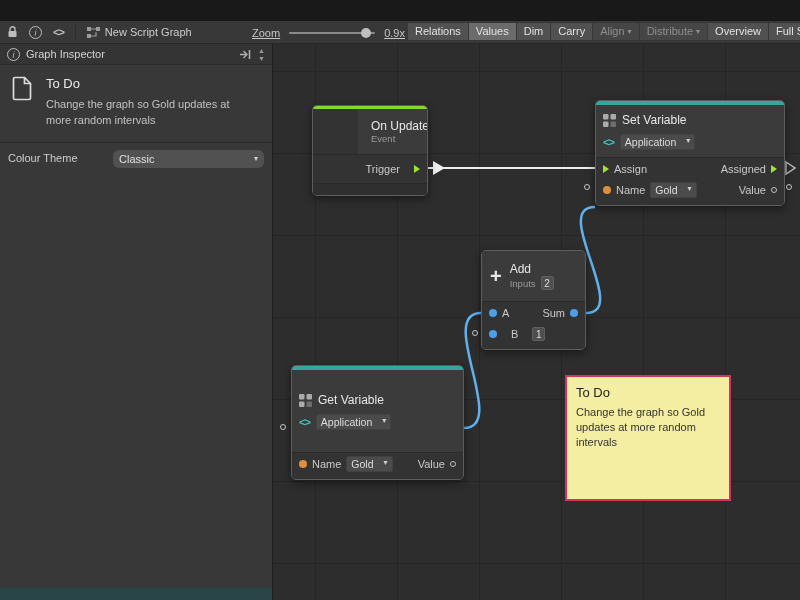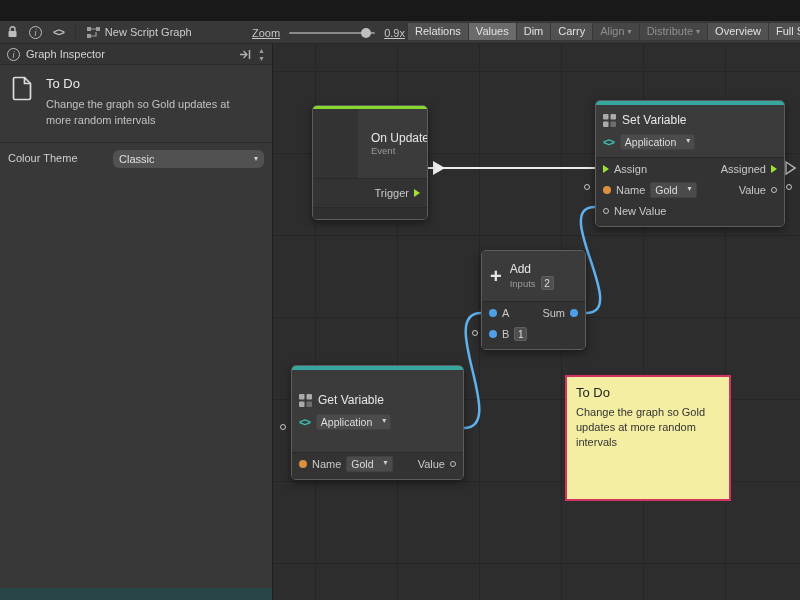--- a/index.html
+++ b/index.html
@@ -63,21 +63,21 @@
           box-shadow:0 3px 9px rgba(0,0,0,.45); overflow:hidden; }
   .strip { height:4px; }
   .strip.teal { background:#36A79F; }
   .strip.green { background:#87D82E; height:3px; }
   .nheader { background:#3B3B3B; padding:5px 7px; }
   .nh-line { display:flex; align-items:center; gap:6px; height:20px; }
   .ntitle { color:#E8E8E8; font-size:12px; white-space:nowrap; }
   .nsub { color:#9A9A9A; font-size:9.5px; }
   .code-teal { color:#3BC6BC; font-size:11px; font-weight:bold; letter-spacing:-1px; }
   .nbody { border-top:1px solid #2A2A2A; background:#333333; padding-bottom:5px; }
-  .nrow { display:flex; align-items:center; gap:5px; padding:0 7px; height:21px; color:#C9C9C9; font-size:11px; }
+  .nrow { display:flex; align-items:center; gap:14px; padding:0 7px; height:21px; color:#C9C9C9; font-size:11px; }
   .nrow.spread { justify-content:space-between; }
   .grp { display:flex; align-items:center; gap:5px; }
   .tri-r { width:0; height:0; border-top:4px solid transparent; border-bottom:4px solid transparent;
            border-left:6px solid #9EE330; }
   .dot { width:8px; height:8px; border-radius:50%; flex-shrink:0; }
   .dot.blue { background:#4C9FE8; }
   .dot.orange { background:#DE8F3C; }
   .dot.hollow { width:6px; height:6px; border:1.5px solid #BFBFBF; background:transparent; }
   .dd-mini { display:inline-flex; align-items:flex-start; gap:4px; background:#4B4B4B; border:1px solid #424242;
              border-radius:2px; padding:1px 4px; font-size:10.5px; color:#DDDDDD; }
@@ -198,21 +198,21 @@
     <svg class="wires" width="527" height="556" viewBox="0 0 527 556">
       <path d="M155 124 H323" stroke="#EDEDED" stroke-width="2" fill="none"></path>
       <polygon points="160,117 172,124 160,131" fill="#EDEDED"></polygon>
       <path d="M191 384 C236 384 163 269 208 269" stroke="#5FB2EE" stroke-width="2.5" fill="none"></path>
       <path d="M313 269 C358 269 277 163 322 163" stroke="#5FB2EE" stroke-width="2.5" fill="none"></path>
       <polygon points="513,118 522,124 513,130" fill="none" stroke="#C0C0C0" stroke-width="1.5"></polygon>
     </svg>
 
     <div class="node" style="left:39px; top:61px; width:116px;">
       <div class="strip green"></div>
-      <div class="nheader" style="padding:21px 7px;margin-left:45px;">
+      <div class="nheader" style="padding:9px 7px;margin-left:45px;">
         <div class="nh-line" style="height:27px;">
           <svg width="18" height="18" viewBox="0 0 18 18">
             <path d="M13.5 3.5 H7 a3.5 3.5 0 0 0 -3.5 3.5 v2" fill="none" stroke="#8CD932" stroke-width="2.4" stroke-linecap="round"></path>
             <path d="M4.5 14.5 H11 a3.5 3.5 0 0 0 3.5 -3.5 v-2" fill="none" stroke="#8CD932" stroke-width="2.4" stroke-linecap="round"></path>
             <polygon points="12.5,0.5 17.5,3.5 12.5,6.5" fill="#8CD932"></polygon>
             <polygon points="5.5,11.5 0.5,14.5 5.5,17.5" fill="#8CD932"></polygon>
           </svg>
           <span>
             <div class="ntitle">On Update</div>
             <div class="nsub">Event</div>
@@ -266,24 +266,20 @@
             <span class="dd-mini">
               <span>Gold</span>
               <span class="dd-caret">▾</span>
             </span>
           </span>
           <span class="grp">
             <span>Value</span>
             <span class="dot hollow"></span>
           </span>
         </div>
-        <div class="nrow">
-          <span class="dot hollow"></span>
-          <span>New Value</span>
-        </div>
       </div>
     </div>
 
     <div class="node" style="left:208px; top:206px; width:105px;">
       <div class="nheader" style="padding:8px;">
         <div class="nh-line" style="height:34px; gap:8px;">
           <span class="plus-icon">+</span>
           <span>
             <div class="ntitle">Add</div>
             <div class="inputs-line">

